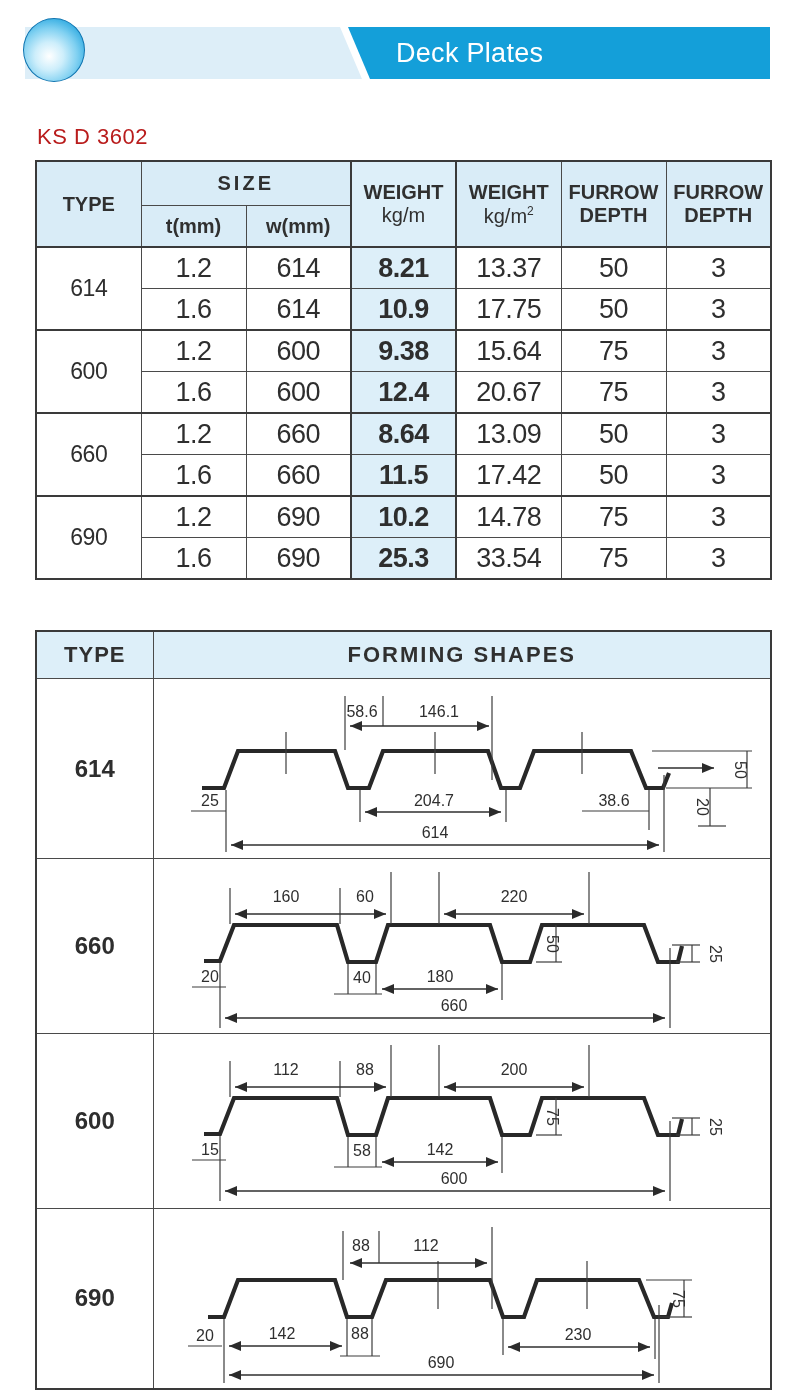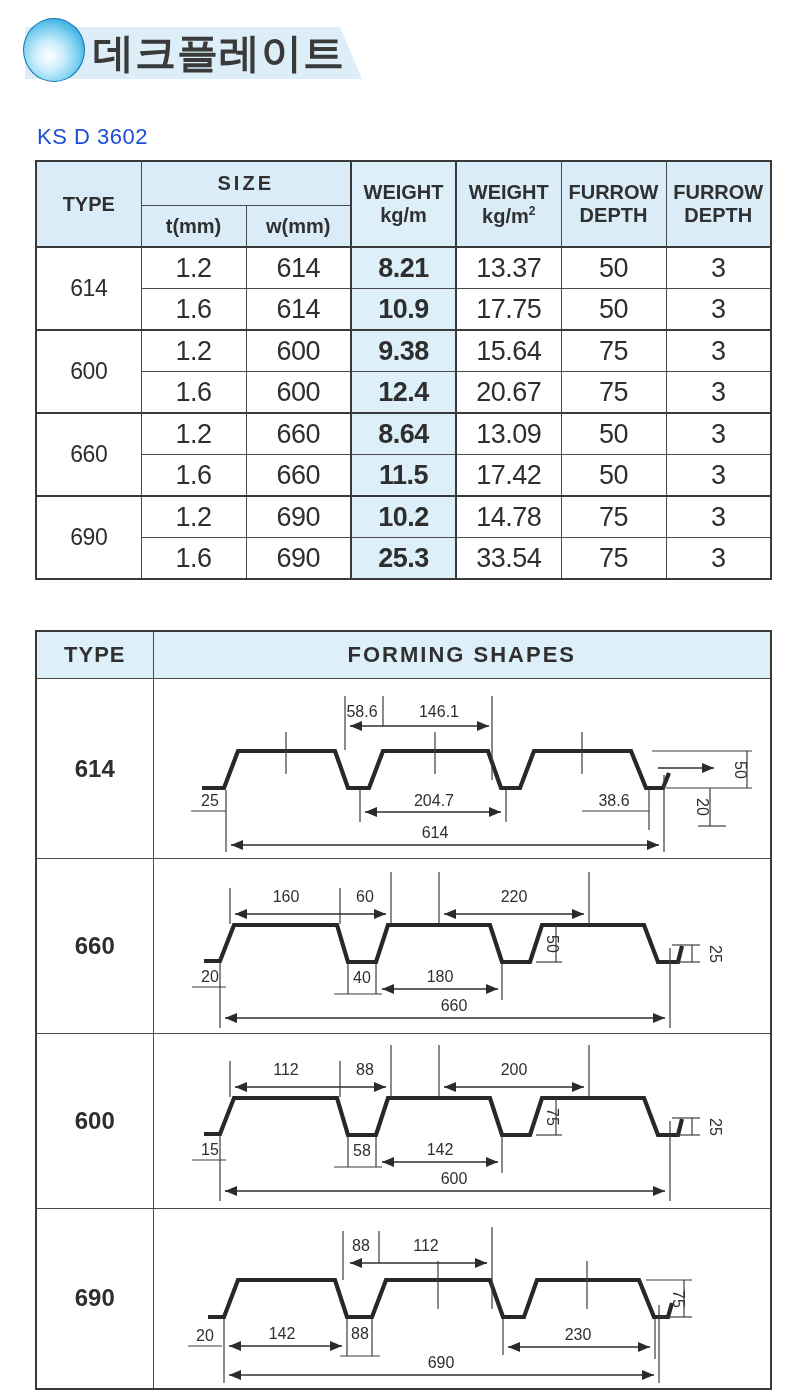--- a/index.html
+++ b/index.html
@@ -14,28 +14,28 @@
     clip-path:polygon(0 0,100% 0,100% 100%,22px 100%);
     display:flex;align-items:center;}
   .dark-bar span{padding-left:48px;font-size:27px;color:#ffffff;letter-spacing:0.3px;}
   .sphere{position:absolute;left:-2px;top:-9px;width:60px;height:62px;border-radius:50%;
     background:radial-gradient(circle at 42% 60%, #ffffff 0%, #cdeefb 28%, #7fd0f1 55%, #2da9e0 80%, #1587c6 95%, #0f74ae 100%);
     border:1px solid #0e74b0;}
   .ko-title{position:absolute;left:68px;top:0;height:52px;line-height:52px;
     font-size:41px;font-weight:bold;color:#3a3a3a;letter-spacing:1px;}
 
   
-  #std{position:absolute;left:37px;top:124px;font-size:22px;color:#1d4ed8;letter-spacing:0.5px;}
+  #std{position:absolute;left:37px;top:124px;font-size:22px;color:#b91c1c;letter-spacing:0.5px;}
 
   
   #spec{position:absolute;left:35px;top:160px;}
   table.spec{border-collapse:collapse;table-layout:fixed;width:735px;border:2px solid #3a3a3a;}
   table.spec td{border:1px solid #4a4a4a;text-align:center;vertical-align:middle;padding:0;}
   table.spec .hd{background:#d9ecf7;font-weight:bold;font-size:20px;color:#303030;}
-  table.spec .hd .unit{font-weight:bold;}
+  table.spec .hd .unit{font-weight:normal;}
   table.spec .hdrow1 td{height:43px;}
   table.spec .hdrow2 td{height:40px;}
   table.spec .body-row td{height:40px;font-size:27px;letter-spacing:-0.5px;}
   table.spec td.wcol{background:#ddeff9;border-left:2px solid #3a3a3a;border-right:2px solid #3a3a3a;}
   table.spec td.wbody{font-weight:bold;margin-top:24px;}
   table.spec .hd-bottom{border-bottom:2px solid #3a3a3a;}
   table.spec tr.grp td{border-top:2px solid #3a3a3a;}
   table.spec tr.dash td{border-top:1px dashed #8f8f8f;}
   table.spec td.typec{font-size:23px;}
   sup{font-size:12px;}
@@ -55,22 +55,24 @@
   .dim{stroke:#2f2f2f;stroke-width:1.3;}
   text.dm{font-family:"Liberation Sans",sans-serif;font-size:16px;fill:#2f2f2f;text-anchor:middle;}
 </style>
 </head>
 <body>
 
 <div id="page">
 
   <div id="banner">
     <div class="light-bar" style="background:#ddeef8;"></div>
+    <div class="dark-bar" style="background:#149fd9;">
+      <span>Deck Plates</span>
+    </div>
     <div class="sphere"></div>
-    <div class="ko-title">데크플레이트</div>
   </div>
 
   <div id="std">KS D 3602</div>
 
   <div id="spec">
   <table class="spec">
     <colgroup>
       <col style="width:105px">
           <col style="width:105px">
           <col style="width:105px">

